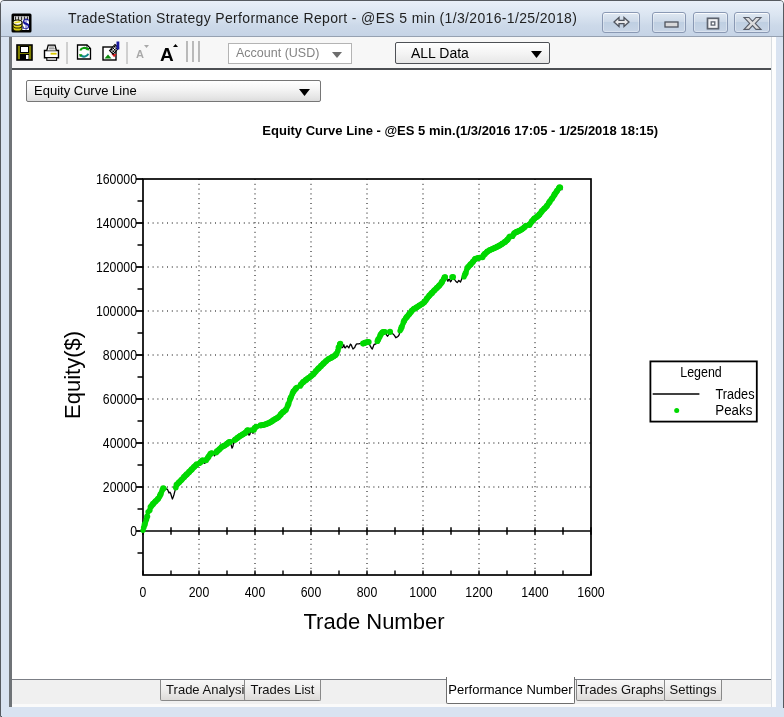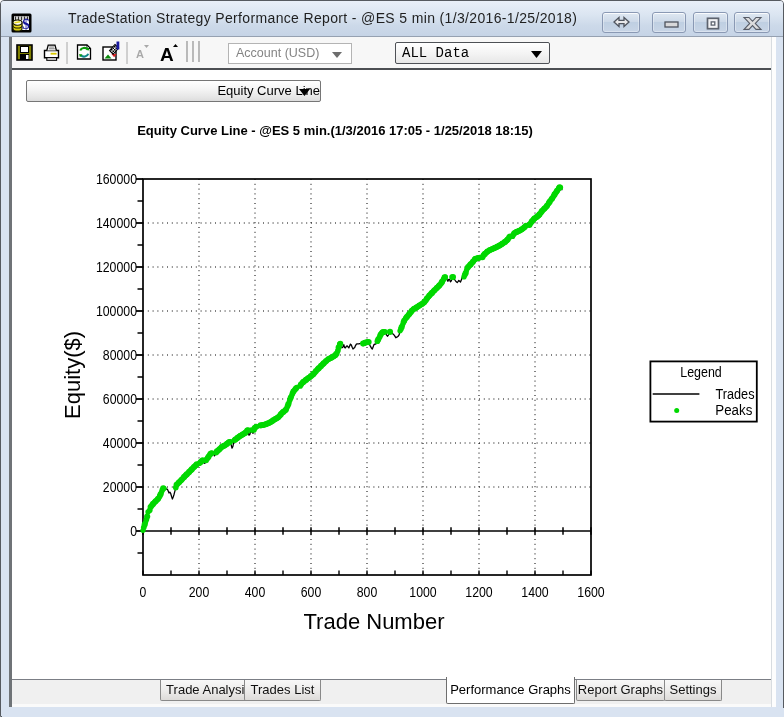--- a/index.html
+++ b/index.html
@@ -20,27 +20,27 @@
   background:#ffffff; border-left:3px solid #6f7377; }
 #rline { position:absolute; left:759px; top:0; width:1px; height:670px; background:#d8dce0; }
 #rwhite { position:absolute; left:760px; top:0; width:4px; height:670px; background:#fdfdfd; }
 
 #toolbar { position:absolute; left:0; top:0; width:759px; height:33px; background:#f7f7f7;
   border-bottom:2px solid #4c4f53; }
 .combo1 { position:absolute; left:216px; top:6px; width:124px; height:21px; background:#fff;
   border:1px solid #b4b4b4; color:#848484; font-size:12.5px; line-height:19px; padding-left:7px; }
 .combo2 { position:absolute; left:383px; top:5px; width:155px; height:22px;
   background:linear-gradient(#ffffff,#f3f3f3 55%,#e7e7e7); border:1px solid #4e5156; border-radius:2px;
-  color:#000; font-size:14px; line-height:20px; padding-left:6px;font-family:Liberation Mono, monospace; }
+  color:#000; font-size:14px; line-height:20px; padding-left:15px; }
 
 #client { position:absolute; left:0; top:35px; width:759px; height:608px; background:#fff; }
 #ecl { position:absolute; left:14px; top:8px; width:295px; height:22px;
   background:linear-gradient(#ffffff,#f5f5f5 40%,#e4e4e4 85%,#dcdcdc); border:1px solid #767676; border-radius:2px;
-  font-size:13px; line-height:20px; color:#000; padding-left:7px;text-align:right; }
-#charttitle { position:absolute; left:0px; top:51px; width:646px; text-align:center;
+  font-size:13px; line-height:20px; color:#000; padding-left:7px; }
+#charttitle { position:absolute; left:0px; top:51px; width:646px; text-align:right;
   font-size:13px; font-weight:bold; color:#000; }
 
 #tabbar { position:absolute; left:0; top:642px; width:759px; height:27px; background:#f0f0f0;
   border-top:1px solid #7b7e85; }
 .tab { position:absolute; top:0px; height:21px; background:linear-gradient(#f8f8f8,#ecebea 55%,#dddbd9);
   border:1px solid #898989; border-top:none; border-radius:0 0 2px 2px;
   font-size:13px; color:#111; text-align:center; line-height:19px; }
 #tabactive { position:absolute; top:-3.5px; height:27px; background:#ffffff;
   border:1px solid #6e6e6e; border-top:none; border-radius:0 0 2px 2px;
   font-size:13px; color:#000; text-align:center; line-height:26px; z-index:5; }
@@ -651,22 +651,22 @@
             <circle cx="546.0" cy="117.5" r="2.65"></circle>
             <circle cx="546.8" cy="116.2" r="2.85"></circle>
             <circle cx="547.6" cy="115.4" r="3.05"></circle>
             <circle cx="548.5" cy="115.4" r="2.65"></circle>
           </g>
       </svg>
     </div>
     <div id="tabbar">
       <div class="tab" style="left:148px; width:97px;">Trade Analysis</div>
       <div class="tab" style="left:232px; width:77px;">Trades List</div>
-      <div id="tabactive" style="left:434px; width:129px;">Performance Graphs</div>
-      <div class="tab" style="left:564px; width:89px;">Report Graphs</div>
+      <div id="tabactive" style="left:434px; width:129px;">Performance Number</div>
+      <div class="tab" style="left:564px; width:89px;">Trades Graphs</div>
       <div class="tab" style="left:652px; width:58px;">Settings</div>
     </div>
     <div id="tabwhite"></div>
     <div id="rline"></div>
     <div id="rwhite"></div>
   </div>
   <div id="bstrip"></div>
 </div>
 
 </body></html>

